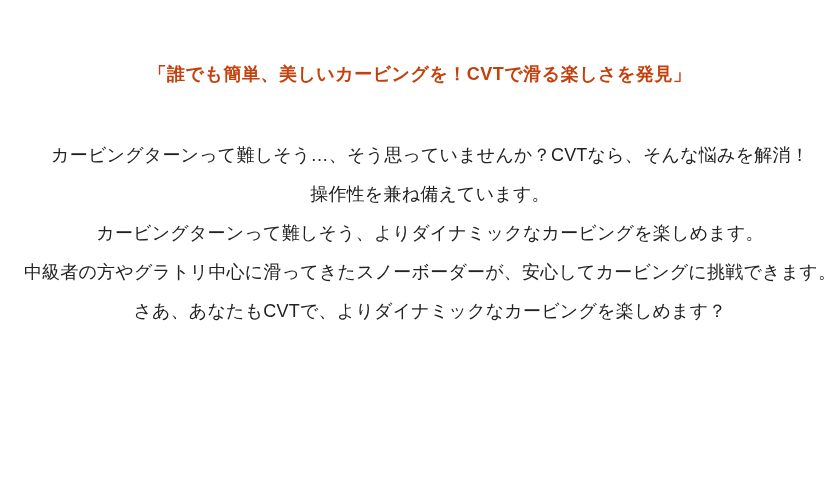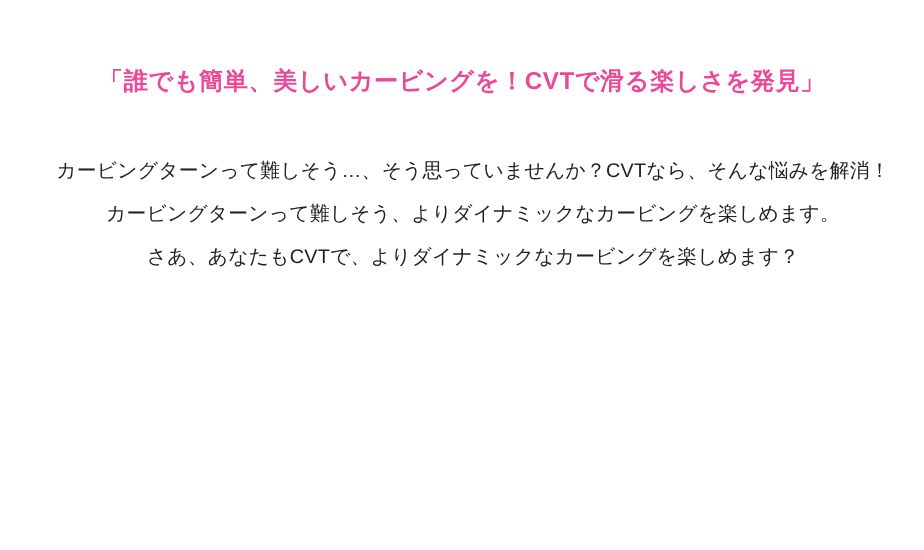--- a/index.html
+++ b/index.html
@@ -12,24 +12,24 @@
     width: 840px;
     height: 500px;
     background: #ffffff;
     overflow: hidden;
     font-family: "Liberation Sans", sans-serif;
   }
   .headline {
     margin: 0;
     padding-top: 56px;
     text-align: center;
-    font-size: 22px;
+    font-size: 18px;
     line-height: 36px;
     font-weight: 700;
-    color: #ec4899;
+    color: #c2410c;
     letter-spacing: 0.5px;
     white-space: nowrap;
   }
   .body-copy {
     margin-top: 44px;
     padding-left: 20px;
   }
   .body-copy p {
     margin: 0;
     text-align: center;
@@ -42,16 +42,18 @@
   }
 </style>
 </head>
 <body>
 
 <div class="page">
   <h1 class="headline">「誰でも簡単、美しいカービングを！CVTで滑る楽しさを発見」</h1>
 
   <div class="body-copy">
     <p>カービングターンって難しそう…、そう思っていませんか？CVTなら、そんな悩みを解消！</p>
+    <p>操作性を兼ね備えています。</p>
     <p>カービングターンって難しそう、よりダイナミックなカービングを楽しめます。</p>
+    <p>中級者の方やグラトリ中心に滑ってきたスノーボーダーが、安心してカービングに挑戦できます。</p>
     <p>さあ、あなたもCVTで、よりダイナミックなカービングを楽しめます？</p>
   </div>
 </div>
 
 </body></html>

